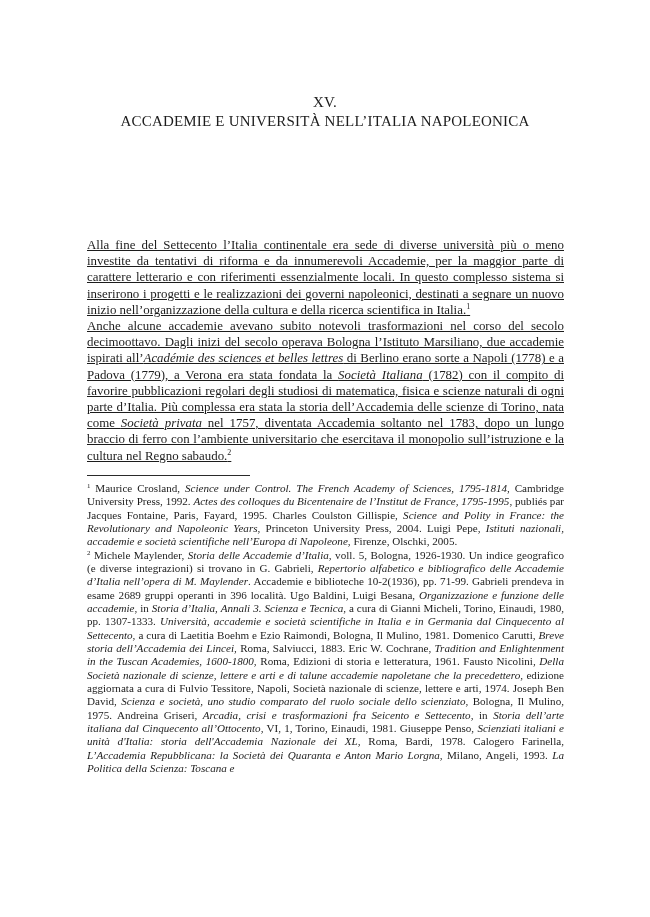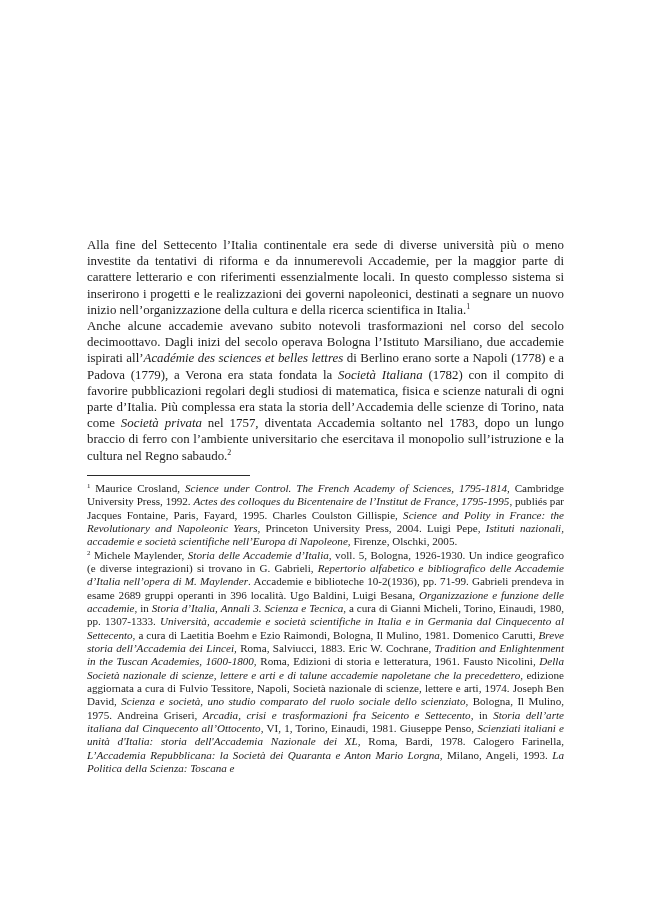--- a/index.html
+++ b/index.html
@@ -30,20 +30,21 @@
     position: absolute;
     top: 237px;
     left: 87px;
     width: 477px;
   }
   p.body-par {
     margin: 0;
     font-size: 12.9px;
     line-height: 16.2px;
     text-align: justify;
+    text-decoration: underline;
   }
   hr.fn-rule {
     border: none;
     border-top: 1.2px solid #2a2a2a;
     width: 163px;
     margin: 11px 0 6px 0;
   }
   p.footnote {
     margin: 0;
     font-size: 11.1px;
@@ -57,20 +58,24 @@
     position: relative;
     top: -0.55em;
   }
   i { font-style: italic; }
 </style>
 </head>
 <body>
 
 <div class="page">
 
+  <div class="title-block">
+    <div>XV.</div>
+    <div>ACCADEMIE E UNIVERSITÀ NELL’ITALIA NAPOLEONICA</div>
+  </div>
 
   <div class="content">
     <p class="body-par"><span>Alla fine del Settecento l’Italia continentale era sede di diverse università più o meno investite da tentativi di riforma e da innumerevoli Accademie, per la maggior parte di carattere letterario e con riferimenti essenzialmente locali. In questo complesso sistema si inserirono i progetti e le realizzazioni dei governi napoleonici, destinati a segnare un nuovo inizio nell’organizzazione della cultura e della ricerca scientifica in Italia.</span><sup>1</sup></p>
     <p class="body-par"><span>Anche alcune accademie avevano subito notevoli trasformazioni nel corso del secolo decimoottavo. Dagli inizi del secolo operava Bologna l’Istituto Marsiliano, due accademie ispirati all’</span><i>Académie des sciences et belles lettres</i><span> di Berlino erano sorte a Napoli (1778) e a Padova (1779), a Verona era stata fondata la </span><i>Società Italiana</i><span> (1782) con il compito di favorire pubblicazioni regolari degli studiosi di matematica, fisica e scienze naturali di ogni parte d’Italia. Più complessa era stata la storia dell’Accademia delle scienze di Torino, nata come </span><i>Società privata</i><span> nel 1757, diventata Accademia soltanto nel 1783, dopo un lungo braccio di ferro con l’ambiente universitario che esercitava il monopolio sull’istruzione e la cultura nel Regno sabaudo.</span><sup>2</sup></p>
 
     <hr class="fn-rule">
 
     <p class="footnote"><sup>1</sup><span> Maurice Crosland, </span><i>Science under Control. The French Academy of Sciences, 1795-1814</i><span>, Cambridge University Press, 1992. </span><i>Actes des colloques du Bicentenaire de l’Institut de France, 1795-1995</i><span>, publiés par Jacques Fontaine, Paris, Fayard, 1995. Charles Coulston Gillispie, </span><i>Science and Polity in France: the Revolutionary and Napoleonic Years</i><span>, Princeton University Press, 2004. Luigi Pepe, </span><i>Istituti nazionali, accademie e società scientifiche nell’Europa di Napoleone</i><span>, Firenze, Olschki, 2005.</span></p>
     <p class="footnote"><sup>2</sup><span> Michele Maylender, </span><i>Storia delle Accademie d’Italia</i><span>, voll. 5, Bologna, 1926-1930. Un indice geografico (e diverse integrazioni) si trovano in G. Gabrieli, </span><i>Repertorio alfabetico e bibliografico delle Accademie d’Italia nell’opera di M. Maylender</i><span>. Accademie e biblioteche 10-2(1936), pp. 71-99. Gabrieli prendeva in esame 2689 gruppi operanti in 396 località. Ugo Baldini, Luigi Besana, </span><i>Organizzazione e funzione delle accademie</i><span>, in </span><i>Storia d’Italia, Annali 3. Scienza e Tecnica</i><span>, a cura di Gianni Micheli, Torino, Einaudi, 1980, pp. 1307-1333. </span><i>Università, accademie e società scientifiche in Italia e in Germania dal Cinquecento al Settecento</i><span>, a cura di Laetitia Boehm e Ezio Raimondi, Bologna, Il Mulino, 1981. Domenico Carutti, </span><i>Breve storia dell’Accademia dei Lincei</i><span>, Roma, Salviucci, 1883. Eric W. Cochrane, </span><i>Tradition and Enlightenment in the Tuscan Academies, 1600-1800</i><span>, Roma, Edizioni di storia e letteratura, 1961. Fausto Nicolini, </span><i>Della Società nazionale di scienze, lettere e arti e di talune accademie napoletane che la precedettero</i><span>, edizione aggiornata a cura di Fulvio Tessitore, Napoli, Società nazionale di scienze, lettere e arti, 1974. Joseph Ben David, </span><i>Scienza e società, uno studio comparato del ruolo sociale dello scienziato</i><span>, Bologna, Il Mulino, 1975. Andreina Griseri, </span><i>Arcadia, crisi e trasformazioni fra Seicento e Settecento</i><span>, in </span><i>Storia dell’arte italiana dal Cinquecento all’Ottocento</i><span>, VI, 1, Torino, Einaudi, 1981. Giuseppe Penso, </span><i>Scienziati italiani e unità d'Italia: storia dell'Accademia Nazionale dei XL</i><span>, Roma, Bardi, 1978. Calogero Farinella, </span><i>L’Accademia Repubblicana: la Società dei Quaranta e Anton Mario Lorgna</i><span>, Milano, Angeli, 1993. </span><i>La Politica della Scienza: Toscana e</i></p>
   </div>

